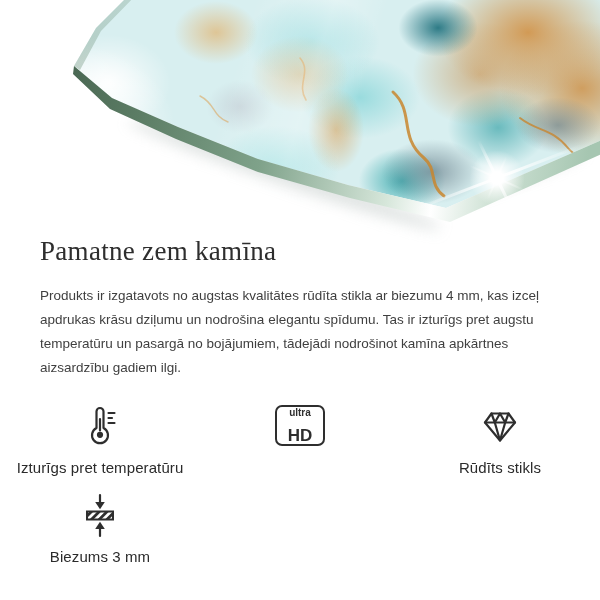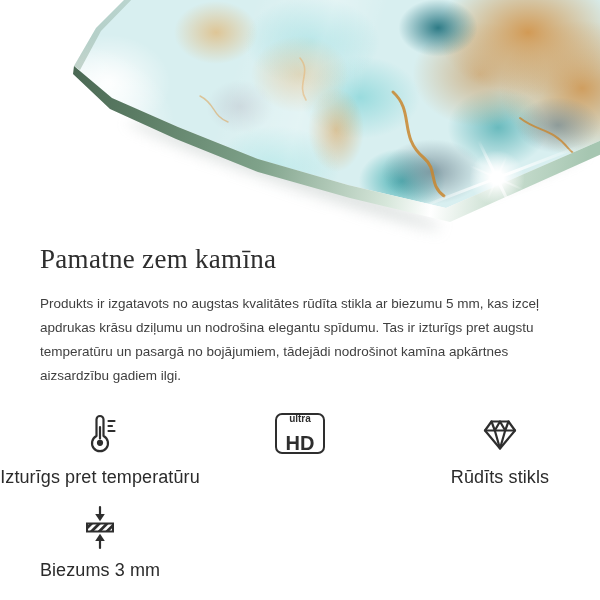--- a/index.html
+++ b/index.html
@@ -70,45 +70,45 @@
     background:linear-gradient(90deg, rgba(255,255,255,0), #fff 50%, rgba(255,255,255,0)); }
   .sparkle .r1 { width:180px; height:3px;  transform:translate(-50%,-50%) rotate(-21deg); }
   .sparkle .r2 { width:84px;  height:2.5px;transform:translate(-50%,-50%) rotate(64deg); }
   .sparkle .r3 { width:60px;  height:2px;  transform:translate(-50%,-50%) rotate(24deg); opacity:.8; }
   .sparkle .r4 { width:46px;  height:2px;  transform:translate(-50%,-50%) rotate(-66deg); opacity:.8; }
   .sparkle .glow { position:absolute; left:0; top:0; width:56px; height:56px; border-radius:50%;
     transform:translate(-50%,-50%);
     background:radial-gradient(circle, #fff 0 16%, rgba(255,255,255,.55) 38%, rgba(255,255,255,0) 70%); }
 
   
-  .content { position:absolute; left:0; top:236px; width:587px; padding:0; }
+  .content { position:absolute; left:0; top:228px; width:587px; padding:0; }
   h1 {
     margin:6px 40px 0; font-family:"Liberation Serif","DejaVu Serif",serif;
     font-weight:400; font-size:27px; line-height:1.28; letter-spacing:.3px; color:var(--ink);
   }
   .desc {
     margin:15px 40px 0; width:532px; font-size:13.5px; line-height:1.8; color:var(--text);
   }
 
   
   .features {
     margin-top:21px; display:grid; grid-template-columns:repeat(3,1fr);
     row-gap:15px; width:600px;
   }
   .feature { display:flex; flex-direction:column; align-items:center; }
   .icon-box { height:48px; display:flex; align-items:center; justify-content:flex-start; }
-  .flabel { margin-top:9px; font-size:18px; color:var(--label); letter-spacing:.1px; }
+  .flabel { margin-top:9px; font-size:15px; color:var(--label); letter-spacing:.1px; }
 
   .ic { stroke:var(--ink); fill:none; stroke-width:2.2; stroke-linecap:round; stroke-linejoin:round; }
   .icf { fill:var(--ink); stroke:none; }
 
   .uhd { width:46px; height:37px; border:2.5px solid var(--ink); border-radius:7px;
     display:flex; flex-direction:column; align-items:center; justify-content:center; color:var(--ink); }
   .uhd .t1 { font-size:10px; font-weight:700; line-height:1; }
-  .uhd .t2 { font-size:20px; font-weight:800; line-height:1; margin-top:9px; }
+  .uhd .t2 { font-size:17px; font-weight:800; line-height:1; margin-top:9px; }
 
   .stripes { width:40px; height:38px;
     background:repeating-linear-gradient(135deg, var(--ink) 0 4px, transparent 4px 9.5px);
     clip-path:polygon(0 100%, 100% 0, 100% 100%); }
 </style>
 </head>
 <body>
 
 <div class="page">
 
@@ -136,21 +136,21 @@
         <i class="r2"></i>
         <i class="r3"></i>
         <i class="r4"></i>
       <span class="glow"></span>
     </div>
   </div>
 
   <div class="content">
     <h1><span>Pamatne zem kamīna</span><br></h1>
 
-    <p class="desc">Produkts ir izgatavots no augstas kvalitātes rūdīta stikla ar biezumu 5 mm, kas izceļ apdrukas krāsu dziļumu un nodrošina elegantu spīdumu. Tas ir izturīgs pret augstu temperatūru un pasargā no bojājumiem, tādejādi nodrošinot kamīna apkārtnes aizsardzību gadiem ilgi.</p>
+    <p class="desc">Produkts ir izgatavots no augstas kvalitātes rūdīta stikla ar biezumu 4 mm, kas izceļ apdrukas krāsu dziļumu un nodrošina elegantu spīdumu. Tas ir izturīgs pret augstu temperatūru un pasargā no bojājumiem, tādejādi nodrošinot kamīna apkārtnes aizsardzību gadiem ilgi.</p>
 
     <div class="features">
 
       <div class="feature">
         <div class="icon-box">
           <svg width="44" height="44" viewBox="0 0 44 44">
             <path class="ic" d="M18.5 7.5 a3.5 3.5 0 0 1 7 0 V24 a8 8 0 1 1 -7 0 Z"></path>
             <path class="ic" d="M22 15 V26.5"></path>
             <circle class="icf" cx="22" cy="30.8" r="3.1"></circle>
             <path class="ic" d="M30.5 9 H36.5 M30.5 14 H34 M30.5 19 H36.5"></path>

